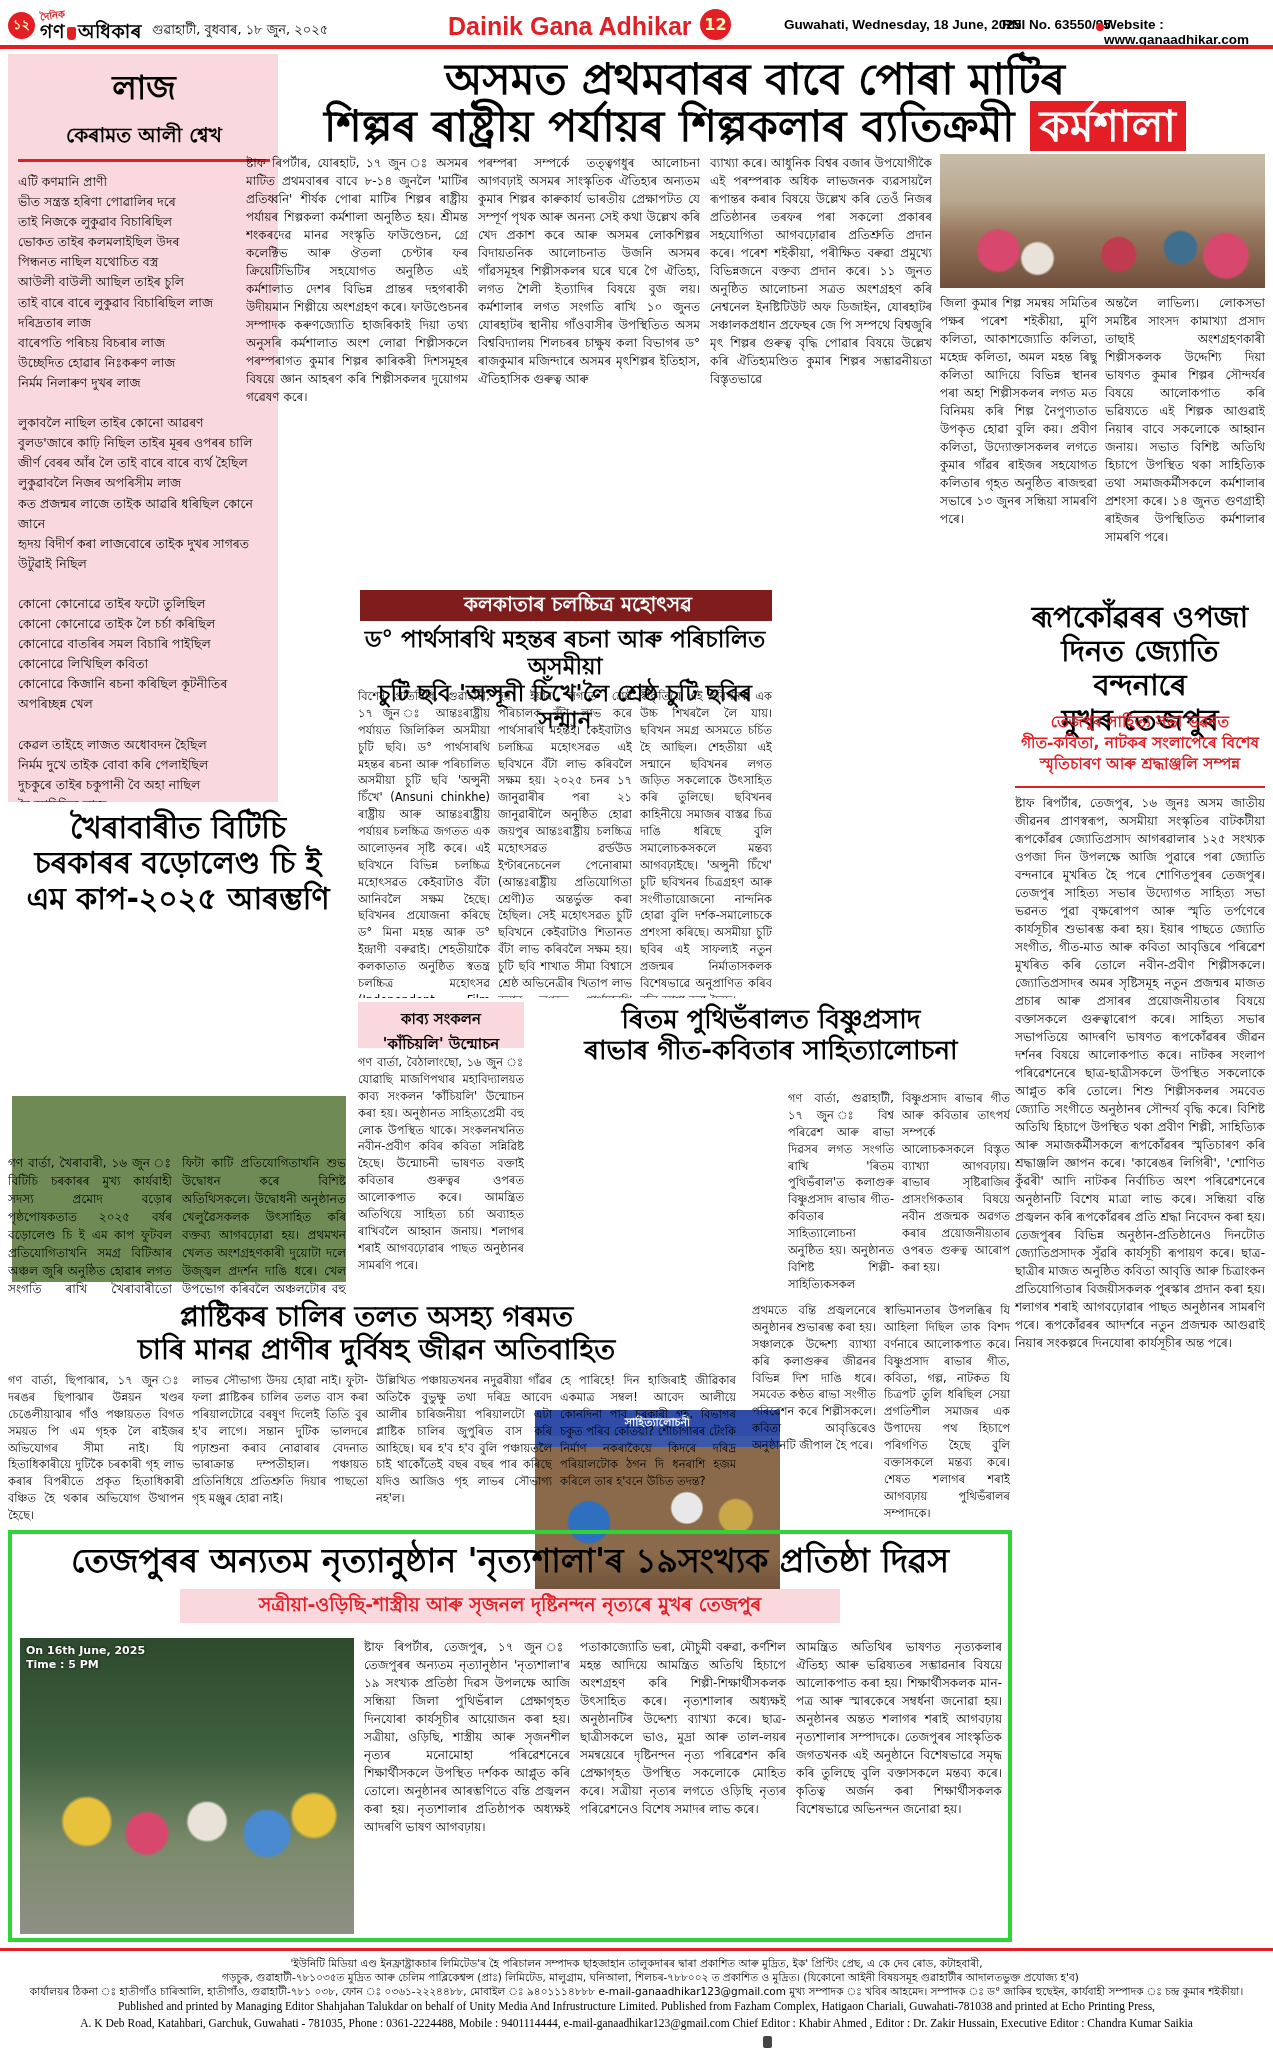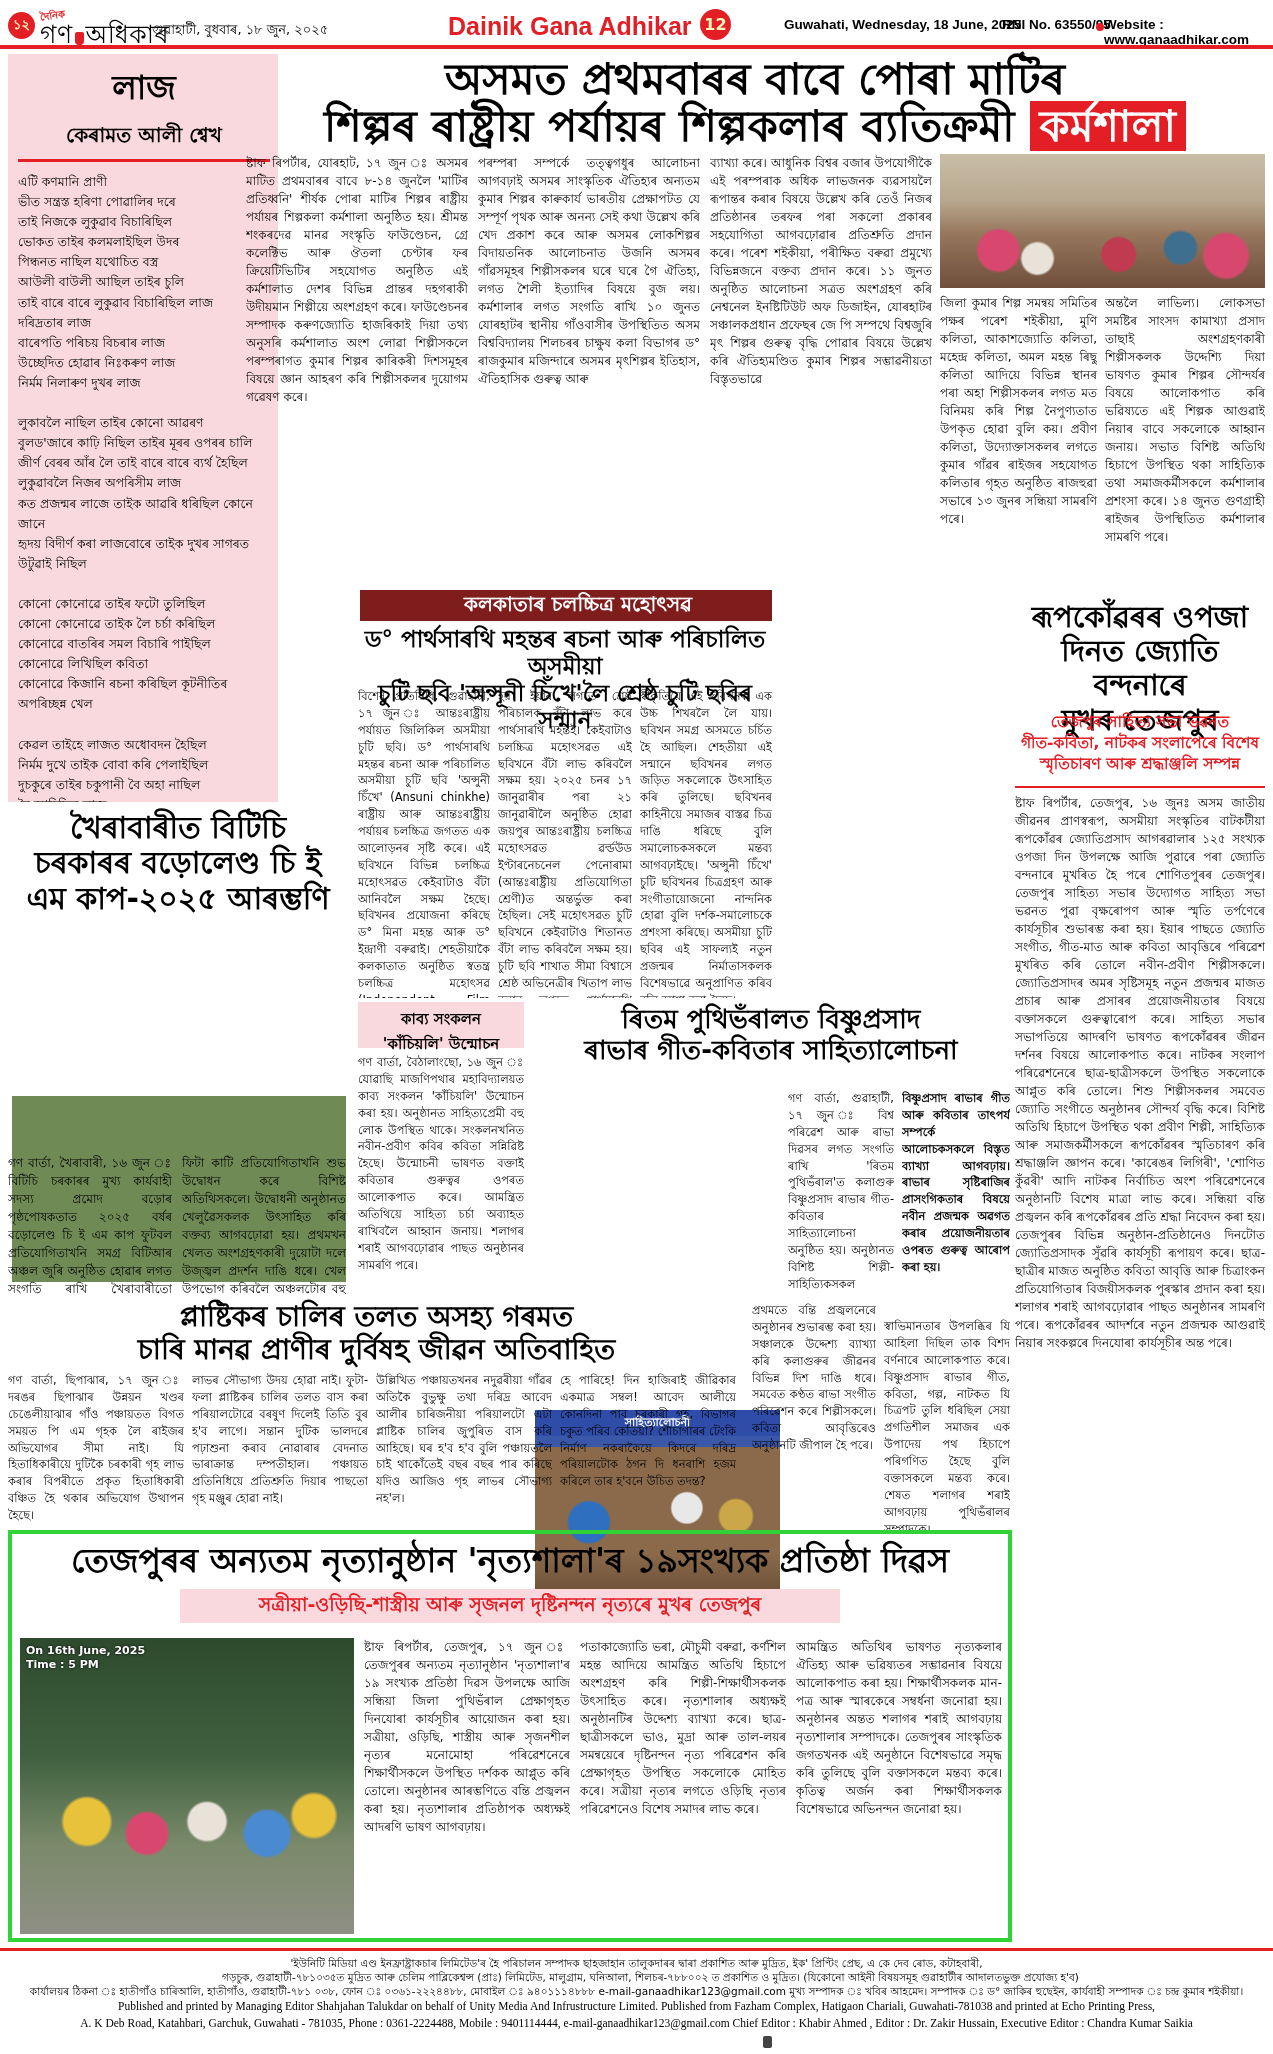--- a/index.html
+++ b/index.html
@@ -15,21 +15,21 @@
   .pre { white-space:pre-line; }
   .clip { overflow:hidden; }
 
   
   .mast-circle {
     width:27px; height:27px; border-radius:50%; background:#e31e25; color:#fef9c3;
     display:flex; align-items:center; justify-content:center;
     font-size:13px; font-weight:bold;
   }
   .logo-top { font-size:10px; color:#e31e25; font-weight:bold; transform:rotate(-8deg); display:inline-block; }
-  .logo-main { font-size:25px; font-weight:normal; letter-spacing:.5px; }
+  .logo-main { font-size:19px; font-weight:bold; letter-spacing:.5px; }
   .logo-dot { display:inline-block; width:9px; height:13px; background:#e31e25; border-radius:2px 2px 4px 4px; vertical-align:middle; margin:0 2px; }
   .mast-date-as { font-size:13px; }
   .mast-title { font-size:25px; font-weight:bold; color:#e31e25; font-family:"Liberation Sans", sans-serif; }
   .mast-right { font-size:13.5px; font-weight:bold; font-family:"Liberation Sans", sans-serif; }
   .bullet { display:inline-block; width:8px; height:8px; border-radius:50%; background:#e31e25; margin:0 4px 1px 4px; vertical-align:middle; }
   .toprule { background:#e31e25; }
 
   
   .poem-box { background:#f9d9dd; padding:8px 8px 8px 10px; }
   .poem-title { font-size:33px; font-weight:bold; text-align:center; }
@@ -222,23 +222,23 @@
   <div class="abs bt-sm clip" style="left:358px; top:1054px; width:166px; height:240px;">গণ বাৰ্তা, বৈঠালাংছো, ১৬ জুন ঃ যোৱাছি মাজণিপথাৰ মহাবিদ্যালয়ত কাব্য সংকলন 'কাঁচিয়লি' উন্মোচন কৰা হয়। অনুষ্ঠানত সাহিত্যপ্ৰেমী বহু লোক উপস্থিত থাকে। সংকলনখনিত নবীন-প্ৰবীণ কবিৰ কবিতা সন্নিৱিষ্ট হৈছে। উন্মোচনী ভাষণত বক্তাই কবিতাৰ গুৰুত্বৰ ওপৰত আলোকপাত কৰে। আমন্ত্ৰিত অতিথিয়ে সাহিত্য চৰ্চা অব্যাহত ৰাখিবলৈ আহ্বান জনায়। শলাগৰ শৰাই আগবঢ়োৱাৰ পাছত অনুষ্ঠানৰ সামৰণি পৰে।</div>
 
   <div class="abs ctr h-mid" style="left:532px; top:1004px; width:478px; font-size:26px;">
     <span>ৰিতম পুথিভঁৰালত বিষ্ণুপ্ৰসাদ</span><br>
     <span>ৰাভাৰ গীত-কবিতাৰ সাহিত্যালোচনা</span>
   </div>
   <div class="abs photo ph-library" style="left:535px; top:1090px; width:245px; height:204px;">
     <div class="ph-banner">সাহিত্যালোচনী</div>
   </div>
   <div class="abs bt-sm clip" style="left:788px; top:1090px; width:106px; height:204px;">গণ বাৰ্তা, গুৱাহাটী, ১৭ জুন ঃ বিশ্ব পৰিৱেশ আৰু ৰাভা দিৱসৰ লগত সংগতি ৰাখি 'ৰিতম পুথিভঁৰাল'ত কলাগুৰু বিষ্ণুপ্ৰসাদ ৰাভাৰ গীত-কবিতাৰ সাহিত্যালোচনা অনুষ্ঠিত হয়। অনুষ্ঠানত বিশিষ্ট শিল্পী-সাহিত্যিকসকল উপস্থিত থাকে।</div>
-  <div class="abs bt-sm clip" style="left:902px; top:1090px; width:108px; height:204px;font-weight:bold;">বিষ্ণুপ্ৰসাদ ৰাভাৰ গীত আৰু কবিতাৰ তাৎপৰ্য সম্পৰ্কে আলোচকসকলে বিস্তৃত ব্যাখ্যা আগবঢ়ায়। ৰাভাৰ সৃষ্টিৰাজিৰ প্ৰাসংগিকতাৰ বিষয়ে নবীন প্ৰজন্মক অৱগত কৰাৰ প্ৰয়োজনীয়তাৰ ওপৰত গুৰুত্ব আৰোপ কৰা হয়।</div>
+  <div class="abs bt-sm clip" style="left:902px; top:1090px; width:108px; height:204px;">বিষ্ণুপ্ৰসাদ ৰাভাৰ গীত আৰু কবিতাৰ তাৎপৰ্য সম্পৰ্কে আলোচকসকলে বিস্তৃত ব্যাখ্যা আগবঢ়ায়। ৰাভাৰ সৃষ্টিৰাজিৰ প্ৰাসংগিকতাৰ বিষয়ে নবীন প্ৰজন্মক অৱগত কৰাৰ প্ৰয়োজনীয়তাৰ ওপৰত গুৰুত্ব আৰোপ কৰা হয়।</div>
   <div class="abs bt-sm clip" style="left:752px; top:1302px; width:124px; height:222px;">প্ৰথমতে বন্তি প্ৰজ্বলনেৰে অনুষ্ঠানৰ শুভাৰম্ভ কৰা হয়। সঞ্চালকে উদ্দেশ্য ব্যাখ্যা কৰি কলাগুৰুৰ জীৱনৰ বিভিন্ন দিশ দাঙি ধৰে। সমবেত কণ্ঠত ৰাভা সংগীত পৰিৱেশন কৰে শিল্পীসকলে। কবিতা আবৃত্তিৰেও অনুষ্ঠানটি জীপাল হৈ পৰে।</div>
-  <div class="abs bt-sm clip" style="left:884px; top:1302px; width:126px; height:222px;margin-top:16px;">স্বাভিমানতাৰ উপলব্ধিৰ যি আহিলা দিছিল তাক বিশদ বৰ্ণনাৰে আলোকপাত কৰে। বিষ্ণুপ্ৰসাদ ৰাভাৰ গীত, কবিতা, গল্প, নাটকত যি চিত্ৰপট তুলি ধৰিছিল সেয়া প্ৰগতিশীল সমাজৰ এক উপাদেয় পথ হিচাপে পৰিগণিত হৈছে বুলি বক্তাসকলে মন্তব্য কৰে। শেষত শলাগৰ শৰাই আগবঢ়ায় পুথিভঁৰালৰ সম্পাদকে।</div>
+  <div class="abs bt-sm clip" style="left:884px; top:1302px; width:126px; height:222px;">স্বাভিমানতাৰ উপলব্ধিৰ যি আহিলা দিছিল তাক বিশদ বৰ্ণনাৰে আলোকপাত কৰে। বিষ্ণুপ্ৰসাদ ৰাভাৰ গীত, কবিতা, গল্প, নাটকত যি চিত্ৰপট তুলি ধৰিছিল সেয়া প্ৰগতিশীল সমাজৰ এক উপাদেয় পথ হিচাপে পৰিগণিত হৈছে বুলি বক্তাসকলে মন্তব্য কৰে। শেষত শলাগৰ শৰাই আগবঢ়ায় পুথিভঁৰালৰ সম্পাদকে।</div>
 
   <div class="abs ctr h-mid" style="left:8px; top:1300px; width:737px; font-size:28px;">
     <span>প্লাষ্টিকৰ চালিৰ তলত অসহ্য গৰমত</span><br>
     <span>চাৰি মানৱ প্ৰাণীৰ দুৰ্বিষহ জীৱন অতিবাহিত</span>
   </div>
   <div class="abs bt-sm clip" style="left:8px; top:1372px; width:176px; height:152px;">গণ বাৰ্তা, ছিপাঝাৰ, ১৭ জুন ঃ দৰঙৰ ছিপাঝাৰ উন্নয়ন খণ্ডৰ চেঙেলীয়াঝাৰ গাঁও পঞ্চায়তত বিগত সময়ত পি এম গৃহক লৈ ৰাইজৰ অভিযোগৰ সীমা নাই। যি হিতাধিকাৰীয়ে দুটিকৈ চৰকাৰী গৃহ লাভ কৰাৰ বিপৰীতে প্ৰকৃত হিতাধিকাৰী বঞ্চিত হৈ থকাৰ অভিযোগ উত্থাপন হৈছে।</div>
   <div class="abs bt-sm clip" style="left:192px; top:1372px; width:176px; height:152px;">লাভৰ সৌভাগ্য উদয় হোৱা নাই। ফুটা-ফলা প্লাষ্টিকৰ চালিৰ তলত বাস কৰা পৰিয়ালটোৱে বৰষুণ দিলেই তিতি বুৰ হ'ব লাগে। সন্তান দুটিক ভালদৰে পঢ়াশুনা কৰাব নোৱাৰাৰ বেদনাত ভাৰাক্ৰান্ত দম্পতীহাল। পঞ্চায়ত প্ৰতিনিধিয়ে প্ৰতিশ্ৰুতি দিয়াৰ পাছতো গৃহ মঞ্জুৰ হোৱা নাই।</div>
   <div class="abs bt-sm clip" style="left:376px; top:1372px; width:176px; height:152px;">উল্লিখিত পঞ্চায়তখনৰ নদুৱৰীয়া গাঁৱৰ অতিকৈ বুভুক্ষু তথা দৰিদ্ৰ আবেদ আলীৰ চাৰিজনীয়া পৰিয়ালটো এটা প্লাষ্টিক চালিৰ জুপুৰিত বাস কৰি আহিছে। ঘৰ হ'ব হ'ব বুলি পঞ্চায়তলৈ চাই থাকোঁতেই বছৰ বছৰ পাৰ কৰিছে যদিও আজিও গৃহ লাভৰ সৌভাগ্য নহ'ল।</div>
   <div class="abs bt-sm clip" style="left:560px; top:1372px; width:176px; height:152px;">হে পাৰিহে! দিন হাজিৰাই জীৱিকাৰ একমাত্ৰ সম্বল! আবেদ আলীয়ে কোনদিনা পাব চৰকাৰী গৃহ, বিভাগৰ চকুত পৰিব কেতিয়া? শৌচাগাৰৰ টেংকি নিৰ্মাণ নকৰাকৈয়ে কিদৰে দৰিদ্ৰ পৰিয়ালটোক ঠগন দি ধনৰাশি হজম কৰিলে তাৰ হ'বনে উচিত তদন্ত?</div>
 

